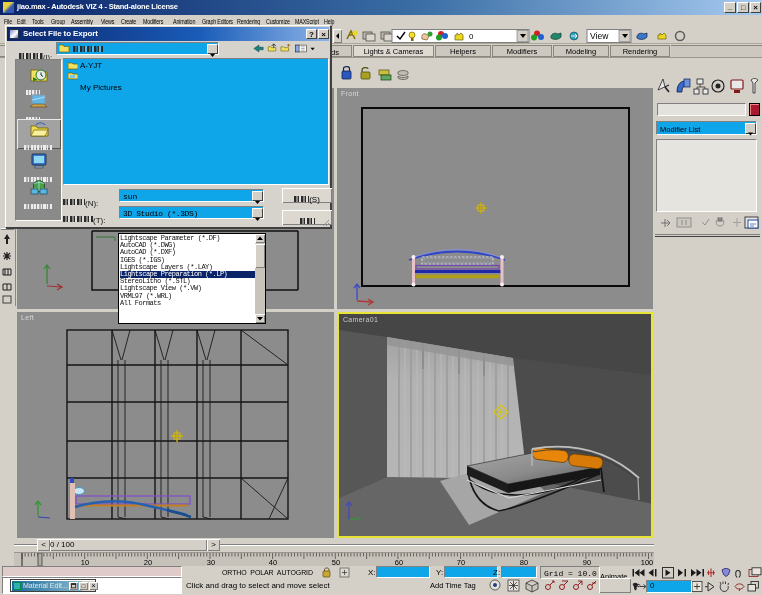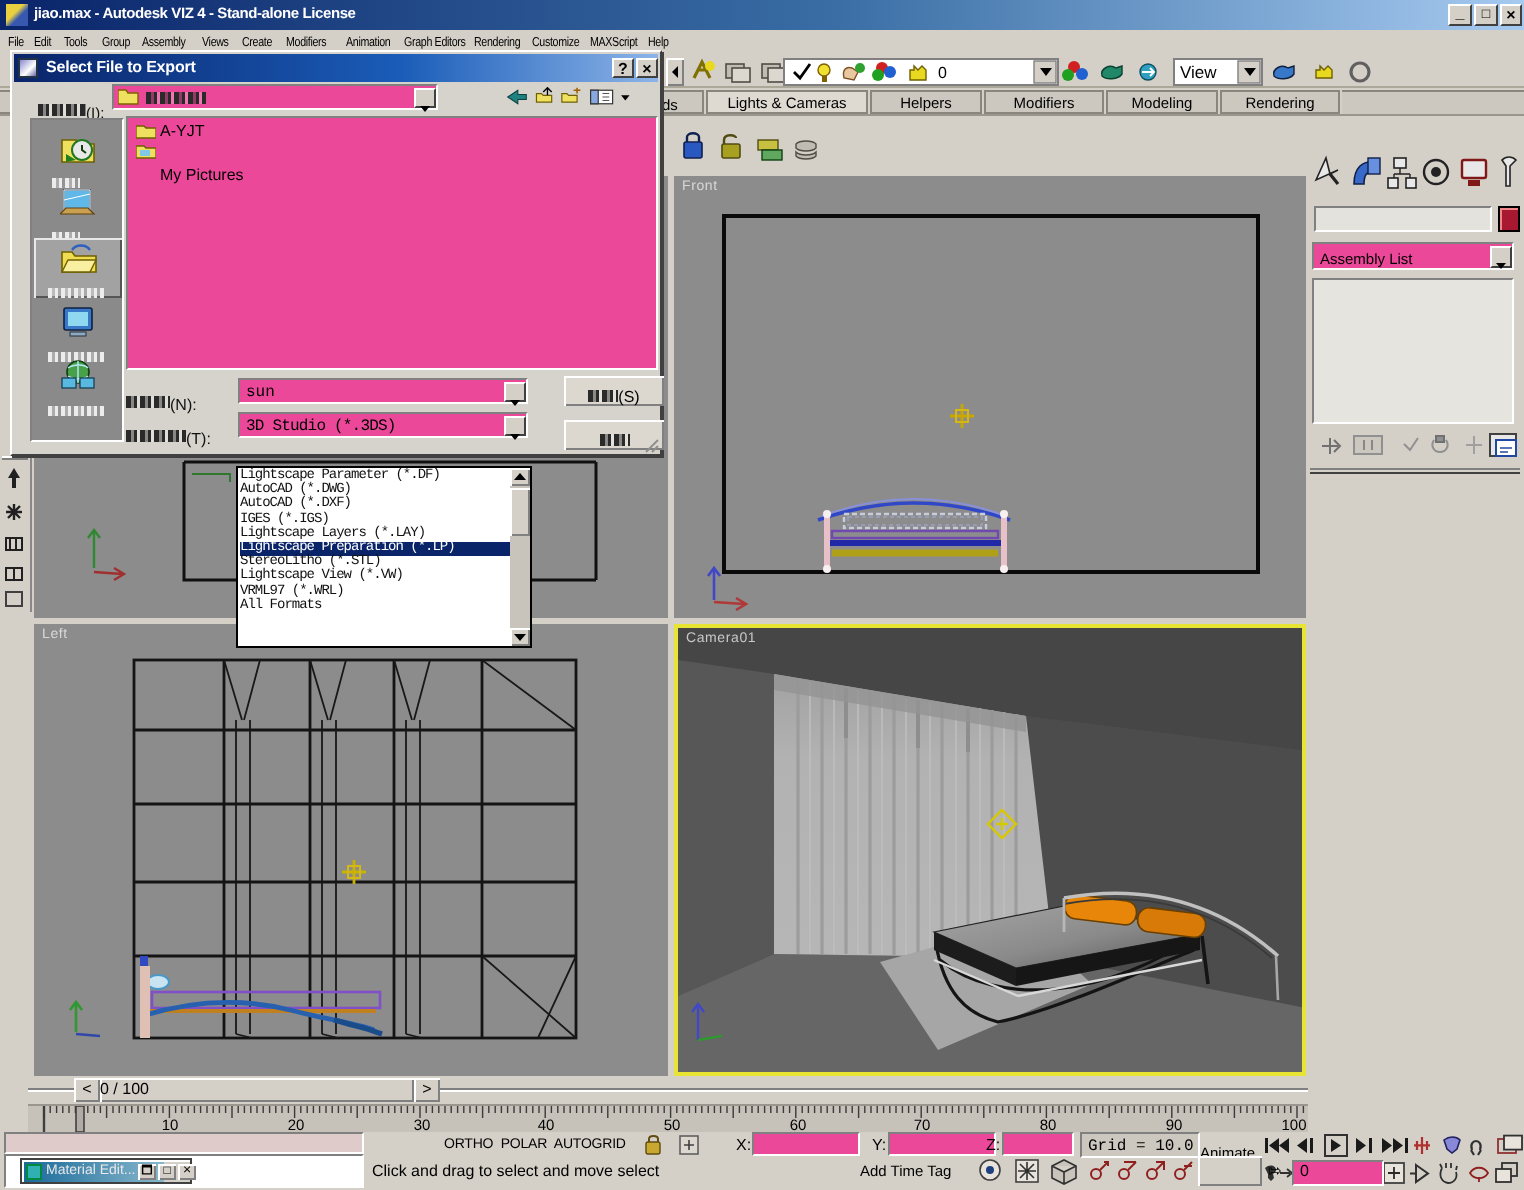--- a/index.html
+++ b/index.html
@@ -1,21 +1,21 @@
 <!DOCTYPE html>
 <html><head><meta charset="utf-8">
 <style>
 *{margin:0;padding:0;box-sizing:border-box}
 html,body{width:762px;height:595px;overflow:hidden}
 body{font-family:"Liberation Sans",sans-serif;background:#d4d0c8;position:relative}
 .abs{position:absolute}
 .raised{border-top:1px solid #fff;border-left:1px solid #fff;border-right:1px solid #404040;border-bottom:1px solid #404040;background:#d4d0c8}
 .raised2{box-shadow:inset 1px 1px 0 #fff,inset -1px -1px 0 #808080}
 .sunken{border-top:1px solid #808080;border-left:1px solid #808080;border-right:1px solid #fff;border-bottom:1px solid #fff}
-.field{border:1px solid;border-color:#808080 #fff #fff #808080;background:#ec4899}
+.field{border:1px solid;border-color:#808080 #fff #fff #808080;background:#0ea5e9}
 .cjk{display:inline-block;height:6px;background:repeating-linear-gradient(90deg,#2a2a2a 0 2.5px,rgba(42,42,42,.45) 2.5px 4px,#2a2a2a 4px 5.5px,rgba(255,255,255,.25) 5.5px 7px);vertical-align:middle}
 .cjkw{display:inline-block;height:5px;background:repeating-linear-gradient(90deg,#ececec 0 2px,rgba(236,236,236,.35) 2px 3.5px,#ececec 3.5px 5px,rgba(236,236,236,.1) 5px 6.5px);vertical-align:middle}
 .vp{position:absolute;background:#8c8c8c}
 .vplabel{position:absolute;left:4px;top:2px;font-size:7px;color:#d8d8d8;letter-spacing:.3px}
 </style></head>
 <body>
 
 <div class="abs" style="left:0;top:0;width:762px;height:15px;background:linear-gradient(90deg,#0a246a,#3a6ea5 55%,#a6caf0)">
   <div class="abs" style="left:3px;top:2px;width:11px;height:11px;background:linear-gradient(135deg,#e8d040 40%,#3858b0 60%)"></div>
   <div class="abs" style="left:17px;top:2px;font-size:7.5px;font-weight:bold;color:#fff;letter-spacing:-.2px">jiao.max - Autodesk VIZ 4 - Stand-alone License</div>
@@ -259,21 +259,21 @@
       <circle cx="63" cy="10" r="2.5" fill="#222"></circle>
     <rect x="76" y="4" width="12" height="9" rx="1" fill="#e8e8e8" stroke="#801818" stroke-width="1.2"></rect>
       <rect x="79" y="14" width="6" height="3" fill="#801818"></rect>
     <path d="M96 4 C98 2 101 2 103 4 L100 7 L100 17 L98 17 L98 7 Z" fill="#e8e8e8" stroke="#222" stroke-width=".8"></path>
   </svg>
 
   <div class="abs field" style="left:4px;top:45px;width:89px;height:13px;background:#e4e2dc"></div>
   <div class="abs" style="left:96px;top:45px;width:11px;height:13px;background:#a81830;border:1px solid #000;box-shadow:inset 1px 1px 0 #e88"></div>
 
   <div class="abs field" style="left:3px;top:63px;width:101px;height:14px">
-    <span class="abs" style="left:3px;top:3px;font-size:7.5px;color:#000">Assembly List</span>
+    <span class="abs" style="left:3px;top:3px;font-size:7.5px;color:#000">Modifier List</span>
     <div class="abs raised" style="left:88px;top:1px;width:11px;height:11px"><svg width="9" height="9" viewBox="0 0 9 9">
           <path d="M2 3.5 L7 3.5 L4.5 6.5 Z" fill="#000"></path>
         </svg></div>
   </div>
 
   <div class="abs sunken" style="left:3px;top:81px;width:101px;height:73px;background:#e6e4de"></div>
 
   <svg class="abs" style="left:4px;top:157px" width="102" height="15" viewBox="0 0 102 15">
     <g stroke="#707070" stroke-width="1" fill="none">
       <path d="M4 8 L12 8 M8 4 L8 12 M10 5 L13 8 L10 11"></path>

